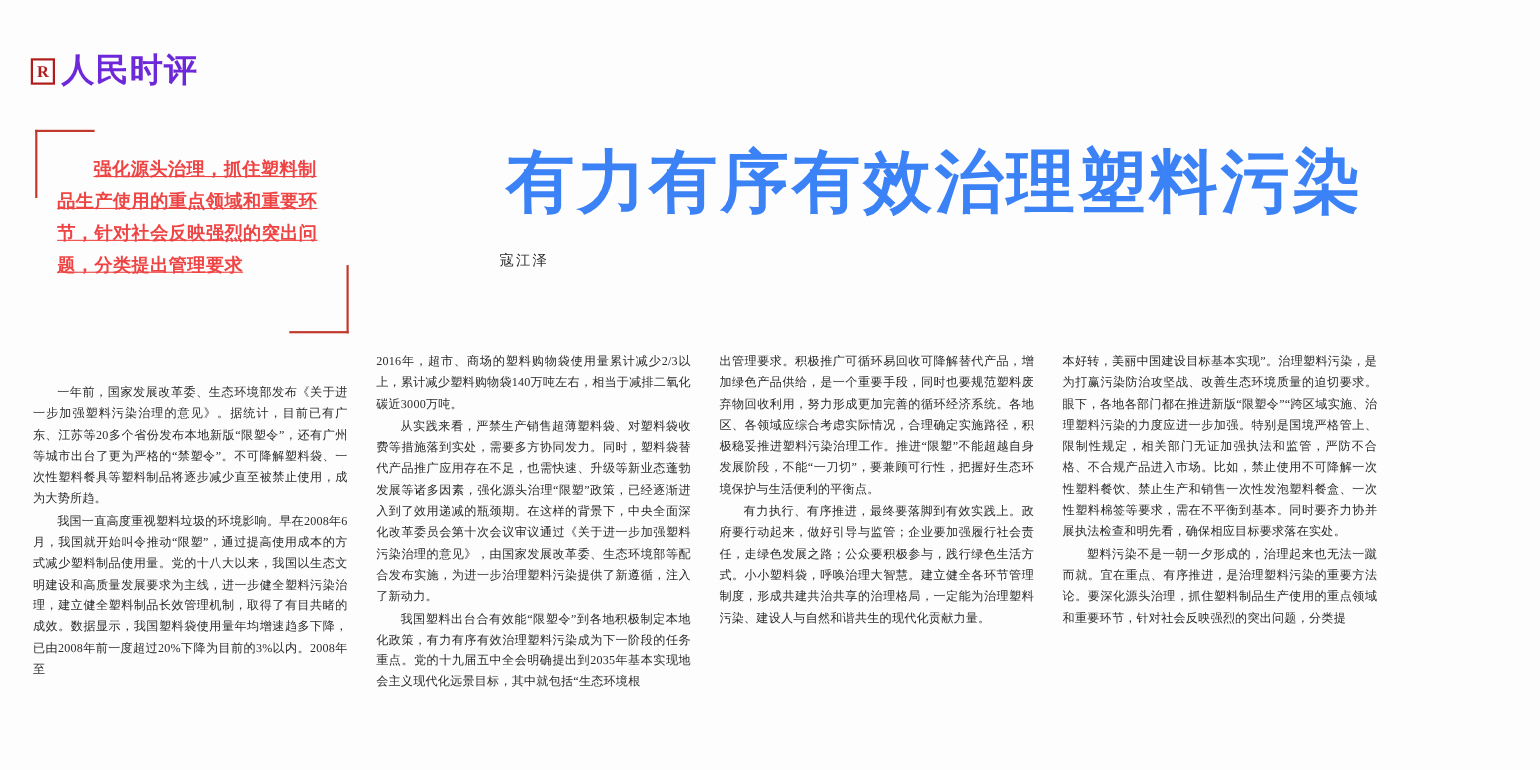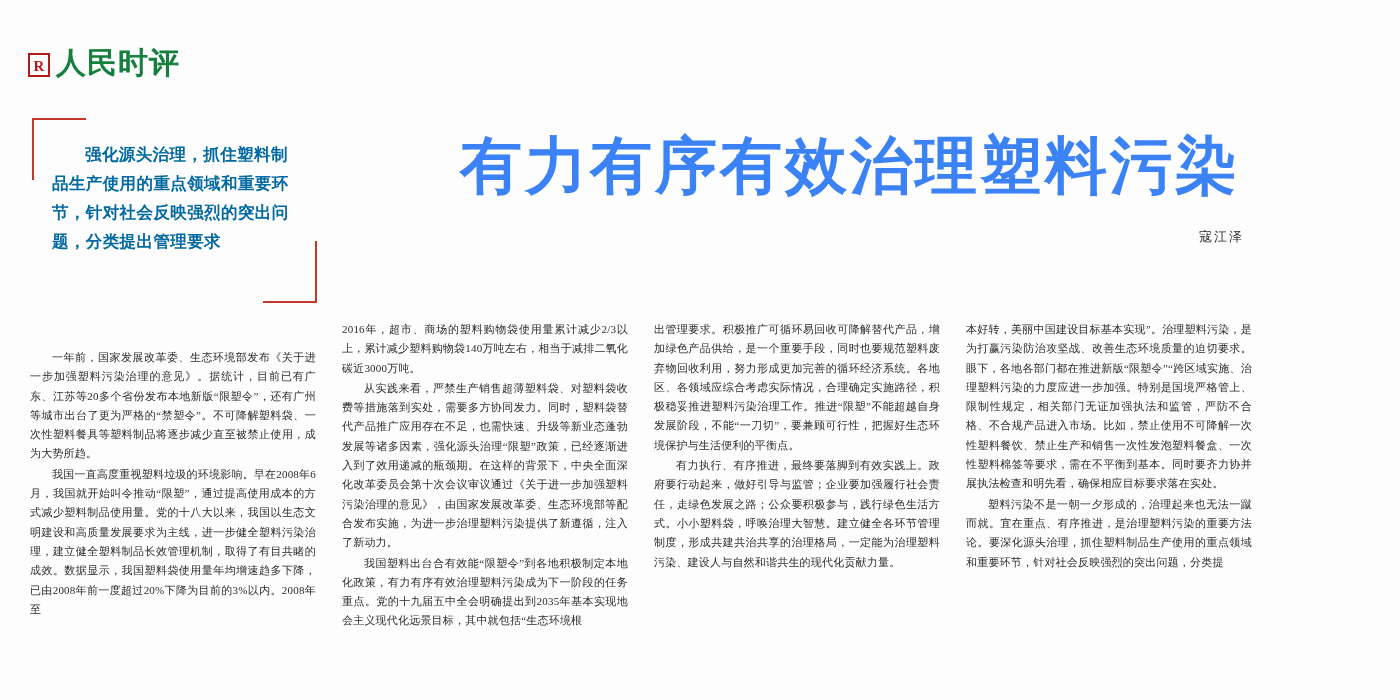--- a/index.html
+++ b/index.html
@@ -36,22 +36,22 @@
     border: 2px solid #b11b1b;
     color: #b11b1b;
     font-family: "Liberation Serif", serif;
     font-size: 15px;
     font-weight: bold;
     line-height: 22px;
     text-align: center;
     box-sizing: border-box;
   }
   .masthead .masthead-title {
-    color: #15803d;
-    font-family: Liberation Mono, monospace;
+    color: #6d28d9;
+    font-family: Liberation Sans, sans-serif;
     font-size: 30px;
     font-weight: bold;
     letter-spacing: 1px;
     line-height: 1;
   }
 
   
   .pullquote {
     position: absolute;
     left: 32px;
@@ -80,44 +80,45 @@
   .pullquote .pq-text {
     position: absolute;
     left: 20px;
     top: 22px;
     width: 248px;
     font-family: "Liberation Sans", "DejaVu Sans", sans-serif;
     font-weight: bold;
     font-size: 16.5px;
     line-height: 29px;
     letter-spacing: 0.4px;
-    color: #0369a1;
+    color: #ef4444;
     text-indent: 33px;
+    text-decoration: underline;
   }
 
   
   .headline {
     position: absolute;
     left: 430px;
     top: 130px;
     width: 840px;
     text-align: center;
     font-family: "Liberation Sans", "DejaVu Sans", sans-serif;
     font-size: 62px;
     font-weight: bold;
     letter-spacing: 3px;
     color: #3b82f6;
     line-height: 1.15;
   }
   .byline {
     position: absolute;
-    left: 404px;
+    left: 454px;
     top: 228px;
     width: 840px;
-    text-align: right;
+    text-align: left;
     font-family: "Liberation Sans", "DejaVu Sans", sans-serif;
     font-size: 13px;
     color: #2b2b2b;
     letter-spacing: 2px;
   }
 
   
   .columns {
     position: absolute;
     left: 30px;

